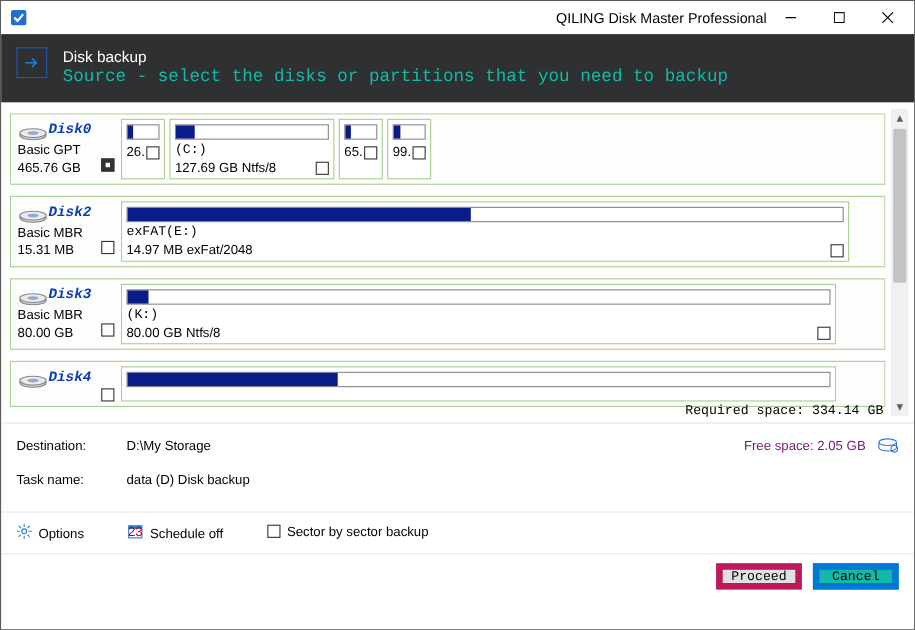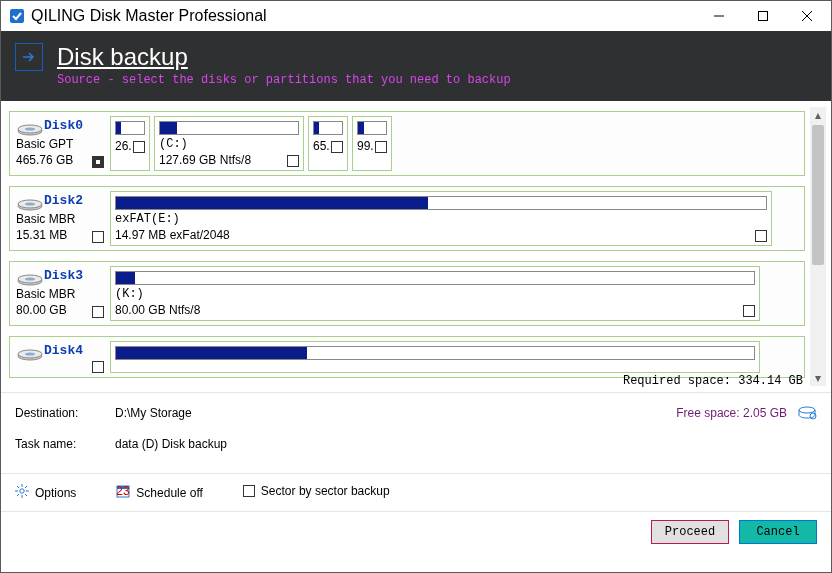--- a/index.html
+++ b/index.html
@@ -2,43 +2,43 @@
 <html><head>
 <meta charset="utf-8">
 <style>
 * { margin: 0; padding: 0; box-sizing: border-box; font-family: "Microsoft YaHei", "SimSun", sans-serif; font-size: 12px; }
 body { width: 832px; height: 573px; background: #fff; border: 1px solid #5a5a5a; overflow: hidden; }
 
 
 .titlebar { height: 30px; display: flex; align-items: center; padding: 0 2px 0 8px; background: #fff; }
 .titlebar .logo { width: 16px; height: 16px; margin-right: 6px; display: inline-block; }
 .titlebar .logo svg { width: 16px; height: 16px; }
-.titlebar .title { flex: 1; font-size: 16px; color: #000; }
+.titlebar .title { flex: 1; font-size: 13px; color: #000; text-align: right; }
 .titlebar .winbtn { width: 44px; height: 28px; display: flex; align-items: center; justify-content: center; color: #000; }
 
 
 .headerband { background: #2f3031; color: #fff; padding: 12px 14px 14px 14px; display: flex; align-items: flex-start; }
 .headerband .hb-icon { width: 28px; height: 28px; border: 1px solid #185abd; display: flex; align-items: center; justify-content: center; margin-right: 14px; }
 .headerband .hb-icon svg { width: 16px; height: 16px; }
-.headerband .hb-title { font-size: 24px; margin-bottom: 2px; text-decoration: underline; }
-.headerband .hb-sub { font-size: 12px; color: #d946ef; font-family: "Courier New", "SimSun", monospace; }
+.headerband .hb-title { font-size: 14px; margin-bottom: 2px; }
+.headerband .hb-sub { font-size: 16px; color: #14b8a6; font-family: "Courier New", "SimSun", monospace; }
 
 
 .disk-area { position: relative; height: 292px; border-bottom: 1px solid #e5e5e5; }
 .disk-scroll { position: absolute; left: 8px; right: 26px; top: 10px; bottom: 6px; overflow: hidden; }
 .scrollbar { position: absolute; right: 5px; top: 6px; bottom: 6px; width: 16px; background: #f0f0f0; }
 .scrollbar .arrow { height: 16px; display: flex; align-items: center; justify-content: center; color: #606060; }
 .scrollbar .thumb { position: absolute; left: 2px; right: 2px; top: 18px; height: 140px; background: #c2c3c5; border-radius: 2px; }
 
 .disk-row { border: 1px solid #a8cf8e; background: #fdfdfd; padding: 4px; margin-bottom: 10px; display: flex; gap: 4px; align-items: stretch; }
 .disk-head { width: 92px; padding: 2px 0 0 2px; font-family: "Courier New", "SimSun", monospace; }
 .disk-head .disk-icon { width: 28px; height: 18px; display: inline-block; vertical-align: top; }
-.disk-head .dname { color: #0b3db5; font-weight: bold; font-size: 13px; font-family: "Courier New", monospace; }
+.disk-head .dname { color: #0b3db5; font-weight: bold; font-size: 13px; font-family: "Courier New", monospace; font-style: italic; }
 .disk-head .line2, .disk-head .line3 { font-size: 12px; color: #000; line-height: 16px; }
-.disk-head .line3 { display: flex; justify-content: space-between; align-items: flex-end; padding-right: 2px; }
+.disk-head .line3 { display: flex; justify-content: space-between; align-items: flex-start; padding-right: 2px; }
 .disk-head .headcheck { width: 12px; height: 12px; border: 1px solid #333; display: inline-flex; align-items: center; justify-content: center; }
 .disk-head .headcheck.checked { background: #333; }
 .disk-head .headcheck.checked::after { content: ""; width: 4px; height: 4px; background: #fff; }
 
 .part { border: 1px solid #a8cf8e; background: #fff; display: flex; flex-direction: column; position: relative; }
 .part.selected { background: #cfeaf8; border-color: #5fa6d6; }
 .part .bar { height: 14px; margin: 4px 4px 2px 4px; border: 1px solid #888; position: relative; background: #fff; }
 .part .bar .fill { position: absolute; left: 0; top: 0; bottom: 0; background: #0a1b8a; }
 .part .plabel { font-family: "Courier New", "SimSun", monospace; font-size: 12px; padding: 0 4px; white-space: nowrap; overflow: hidden; }
 .part .prow2 { display: flex; justify-content: space-between; align-items: flex-end; padding: 2px 4px 3px 4px; font-family: "Courier New", monospace; }
@@ -57,21 +57,21 @@
 .fieldrow .free { color: #701a75; margin-right: 10px; }
 .fieldrow .browse { width: 20px; height: 16px; color: #2a7bd6; display: inline-flex; align-items: center; }
 
 
 .optsrow { border-top: 1px solid #e5e5e5; padding: 10px 14px; display: flex; align-items: flex-start; gap: 40px; font-family: "Courier New", monospace; }
 .optitem { display: flex; align-items: center; gap: 6px; }
 .optitem .gcheck { width: 12px; height: 12px; border: 1px solid #333; }
 
 
 .footer { border-top: 1px solid #e5e5e5; padding: 8px 14px; display: flex; justify-content: flex-end; gap: 10px; }
-.btn { min-width: 78px; height: 24px; border: 1px solid #be185d; background: #e1e1e1; display: flex; align-items: center; justify-content: center; font-family: "Courier New", monospace; }
+.btn { min-width: 78px; height: 24px; border: 6px solid #be185d; background: #e1e1e1; display: flex; align-items: center; justify-content: center; font-family: "Courier New", monospace; }
 .btn.primary { border-color: #0078d7; background: #14b8a6; }
 </style>
 </head>
 <body>
 
 <div class="titlebar">
   <span class="logo">
     <svg viewBox="0 0 16 16">
         <rect x="1" y="1" width="14" height="14" rx="2" fill="#1f6fd0"></rect>
         <path d="M4 8l3 3 5-6" stroke="#fff" stroke-width="2" fill="none"></path>

